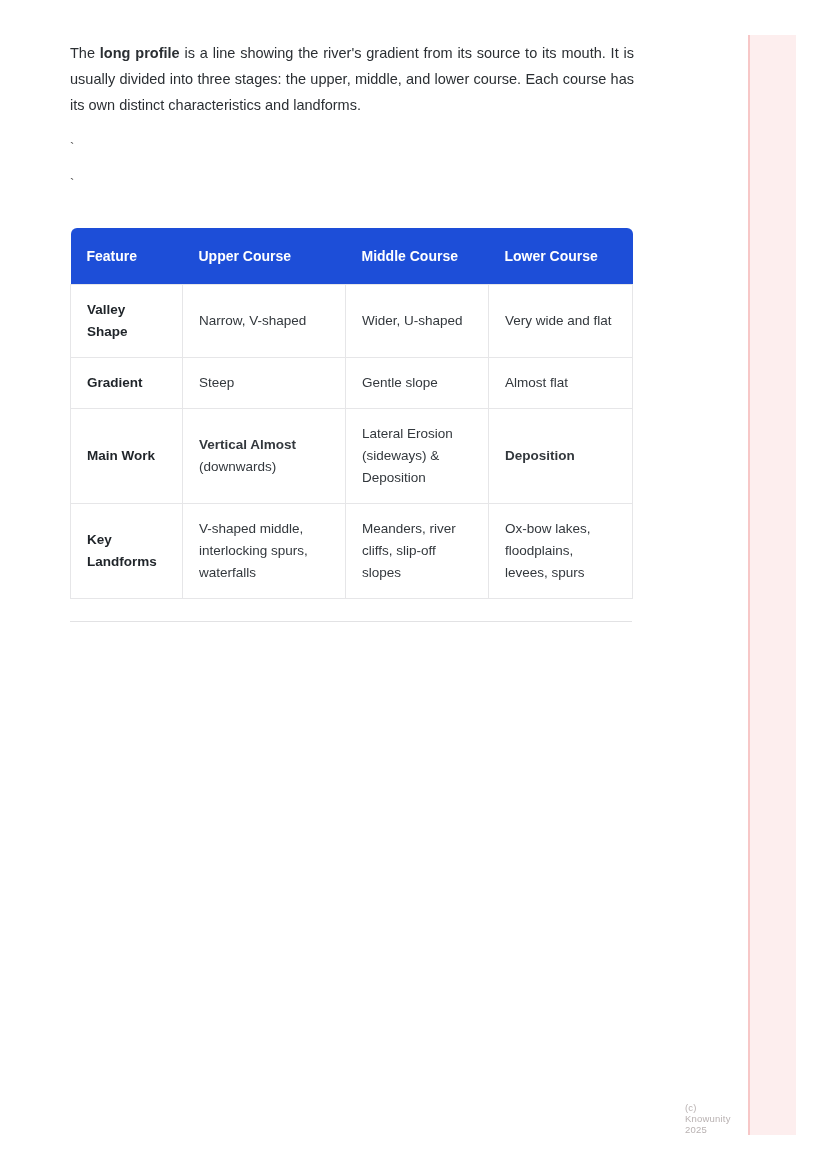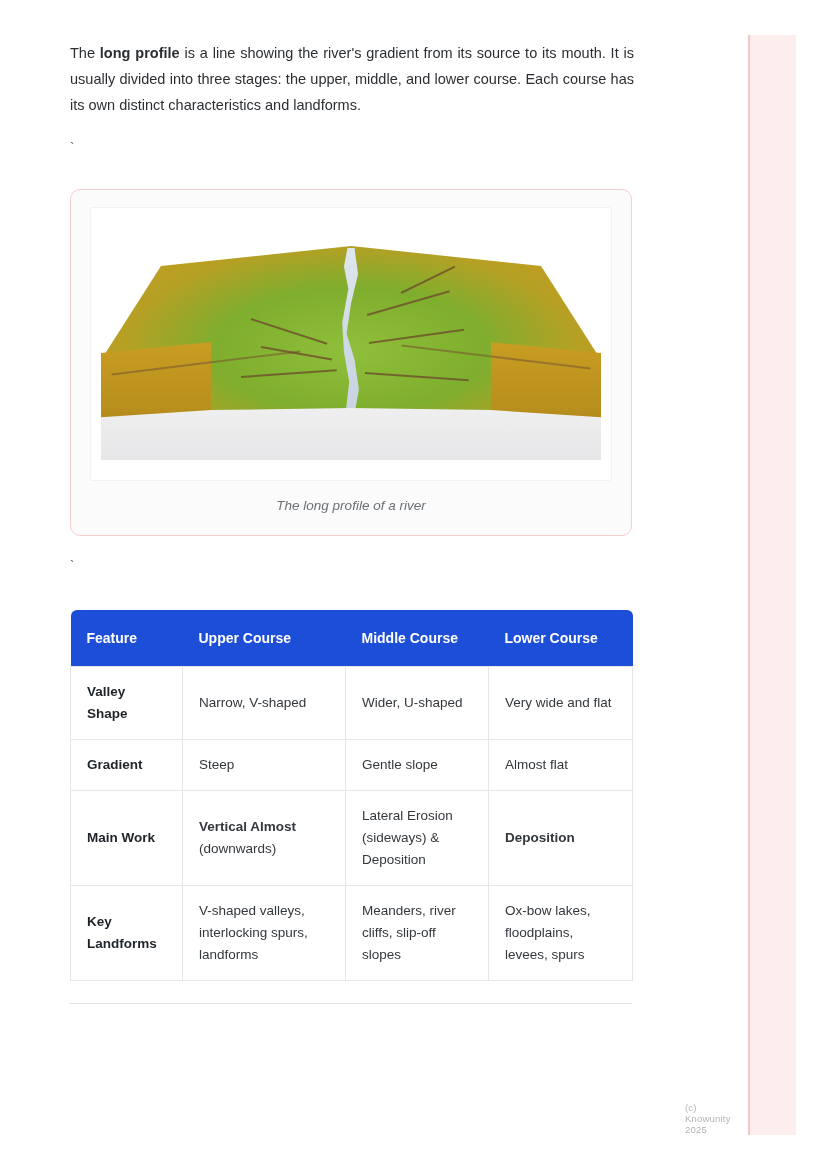--- a/index.html
+++ b/index.html
@@ -218,44 +218,20 @@
 
   <div class="right-strip"></div>
   <div class="right-strip-line"></div>
 
   <div class="content">
 
     <p class="intro"><span>The </span><b>long profile</b><span> is a line showing the river's gradient from its source to its mouth. It is usually divided into three stages: the upper, middle, and lower course. Each course has its own distinct characteristics and landforms.</span></p>
 
     <p class="tick">`</p>
 
-    <div class="figure-card">
-      <div class="figure-img">
-        <div class="valley">
-          <div class="land"></div>
-          <div class="land-left-face"></div>
-          <div class="land-right-face"></div>
-
-          <div class="contour" style="left:10px; top:132px; width:190px; transform:rotate(-7deg);"></div>
-          <div class="contour" style="left:300px; top:126px; width:190px; transform:rotate(7deg);"></div>
-
-          <div class="trib" style="left:150px; top:88px; width:80px; transform:rotate(18deg);"></div>
-          <div class="trib" style="left:160px; top:116px; width:72px; transform:rotate(10deg);"></div>
-          <div class="trib" style="left:140px; top:146px; width:96px; transform:rotate(-4deg);"></div>
-          <div class="trib" style="left:266px; top:84px; width:86px; transform:rotate(-16deg);"></div>
-          <div class="trib" style="left:268px; top:112px; width:96px; transform:rotate(-8deg);"></div>
-          <div class="trib" style="left:264px; top:142px; width:104px; transform:rotate(4deg);"></div>
-          <div class="trib" style="left:300px; top:62px; width:60px; transform:rotate(-26deg);"></div>
-
-          <div class="river"></div>
-          <div class="front-face"></div>
-        </div>
-      </div>
-      <div class="figure-caption">The long profile of a river</div>
-    </div>
 
     <p class="tick">`</p>
 
     <div class="table-wrap">
       <table class="river-table">
         <colgroup>
           <col class="c1">
             <col class="c2">
             <col class="c3">
             <col class="c4">
@@ -282,21 +258,21 @@
             <td>Almost flat</td>
           </tr>
           <tr>
             <td class="feature">Main Work</td>
             <td><b>Vertical Almost</b><br><span>(downwards)</span></td>
             <td>Lateral Erosion (sideways) &amp; Deposition</td>
             <td><b>Deposition</b></td>
           </tr>
           <tr>
             <td class="feature">Key Landforms</td>
-            <td>V-shaped valleys, interlocking spurs, landforms</td>
+            <td>V-shaped middle, interlocking spurs, waterfalls</td>
             <td>Meanders, river cliffs, slip-off slopes</td>
             <td>Ox-bow lakes, floodplains, levees, spurs</td>
           </tr>
         </tbody>
       </table>
     </div>
 
     <div class="bottom-rule"></div>
   </div>
 

